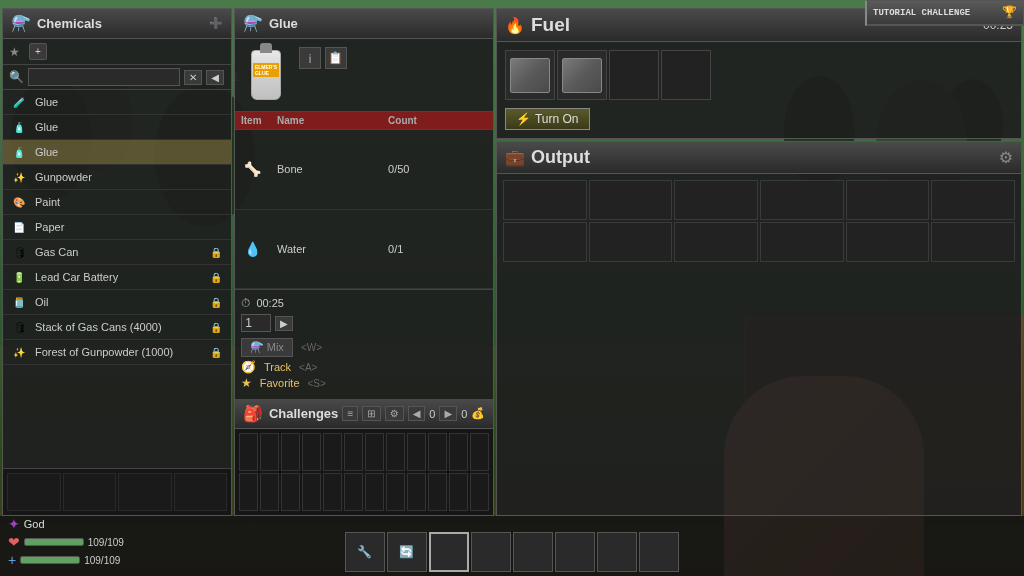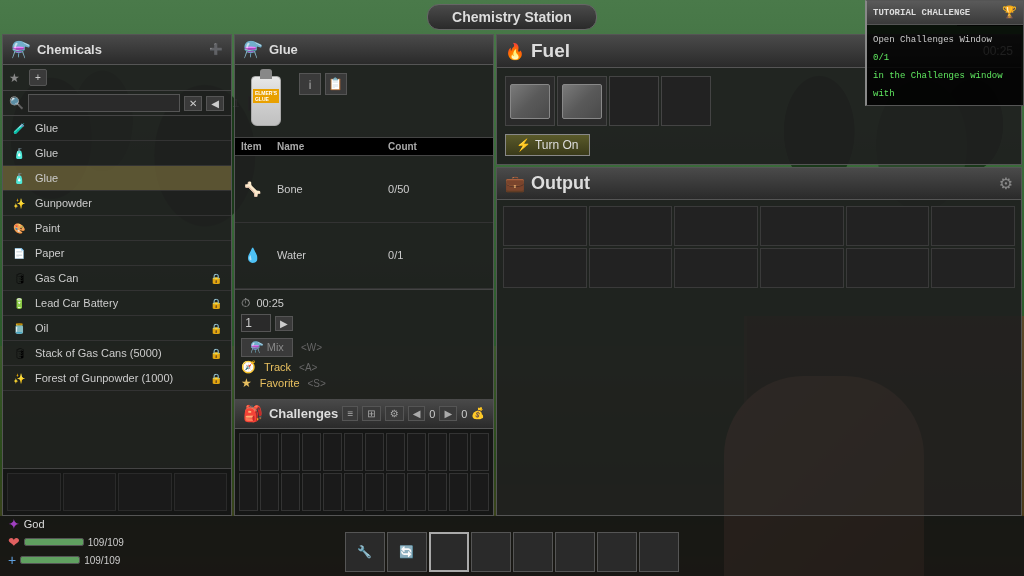--- a/index.html
+++ b/index.html
@@ -313,21 +313,21 @@
       justify-content: center;
     }
 
     .ingredients-table {
       width: 100%;
       border-collapse: collapse;
       flex: 1;
     }
 
     .ingredients-table th {
-      background: #000000;
+      background: #7f1d1d;
       color: #aaa;
       font-size: 10px;
       padding: 3px 6px;
       text-align: left;
       border-bottom: 1px solid #444;
     }
 
     .ingredients-table td {
       padding: 4px 6px;
       color: #ccc;
@@ -722,38 +722,31 @@
 <div class="game-bg">
   <div class="trees"></div>
   <div class="ground"></div>
   <div class="workbench"></div>
   <div class="hands"></div>
 </div>
 
 <div class="ui-overlay">
 
   <div class="title-bar">
-    <div class="title-pill">Chemistry Station</div>
     <div class="version-badge">
       <span>V 1.0 (b309)</span>
       <br>
       <span class="pine-forest">Pine Forest</span>
     </div>
   </div>
 
   <div class="tutorial-panel">
     <div class="tutorial-header">
       <span class="tutorial-title">TUTORIAL CHALLENGE</span>
       <span class="trophy-icon">🏆</span>
-    </div>
-    <div class="tutorial-body">
-      <span class="tutorial-text">Open Challenges Window</span>
-      <span class="tutorial-counter">0/1</span>
-      <br>
-      <span class="tutorial-highlight">in the Challenges window with</span>
     </div>
   </div>
 
   <div class="main-content">
 
     <div class="chemicals-panel">
       <div class="panel-header">
         <span>⚗️</span>
         <span class="panel-header-title">Chemicals</span>
         <span style="color:#888;font-size:11px;margin-left:auto">➕</span>
@@ -815,21 +808,21 @@
         </div>
 
         <div class="chem-item">
           <div class="chem-icon">🫙</div>
           <span class="chem-name">Oil</span>
           <span class="lock-icon">🔒</span>
         </div>
 
         <div class="chem-item">
           <div class="chem-icon">🛢</div>
-          <span class="chem-name">Stack of Gas Cans (5000)</span>
+          <span class="chem-name">Stack of Gas Cans (4000)</span>
           <span class="lock-icon">🔒</span>
         </div>
 
         <div class="chem-item">
           <div class="chem-icon">✨</div>
           <span class="chem-name">Forest of Gunpowder (1000)</span>
           <span class="lock-icon">🔒</span>
         </div>
 
       </div>

